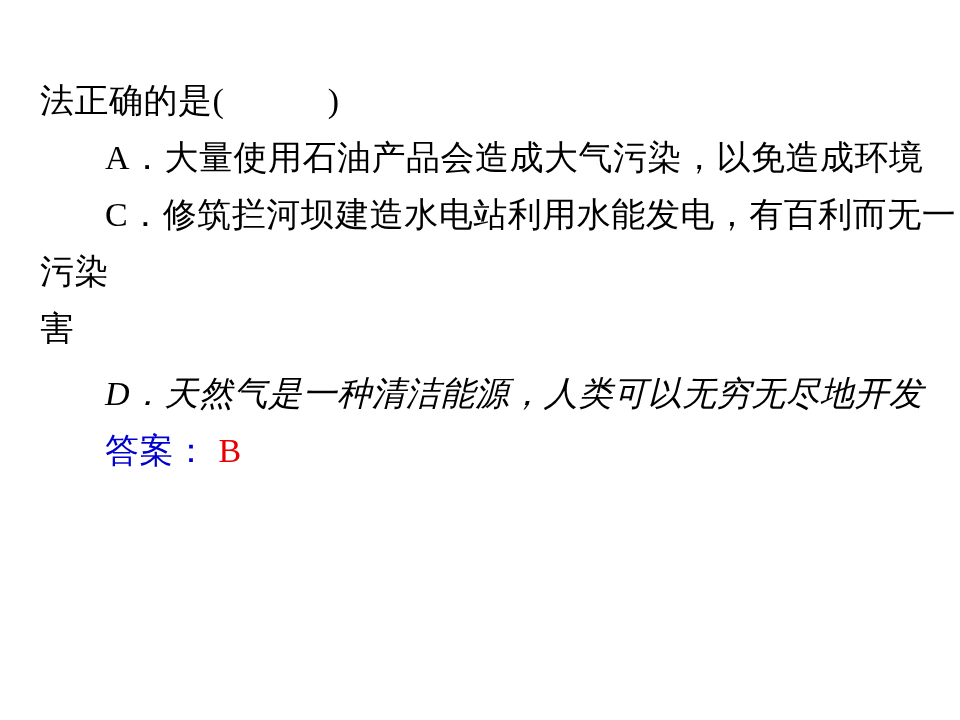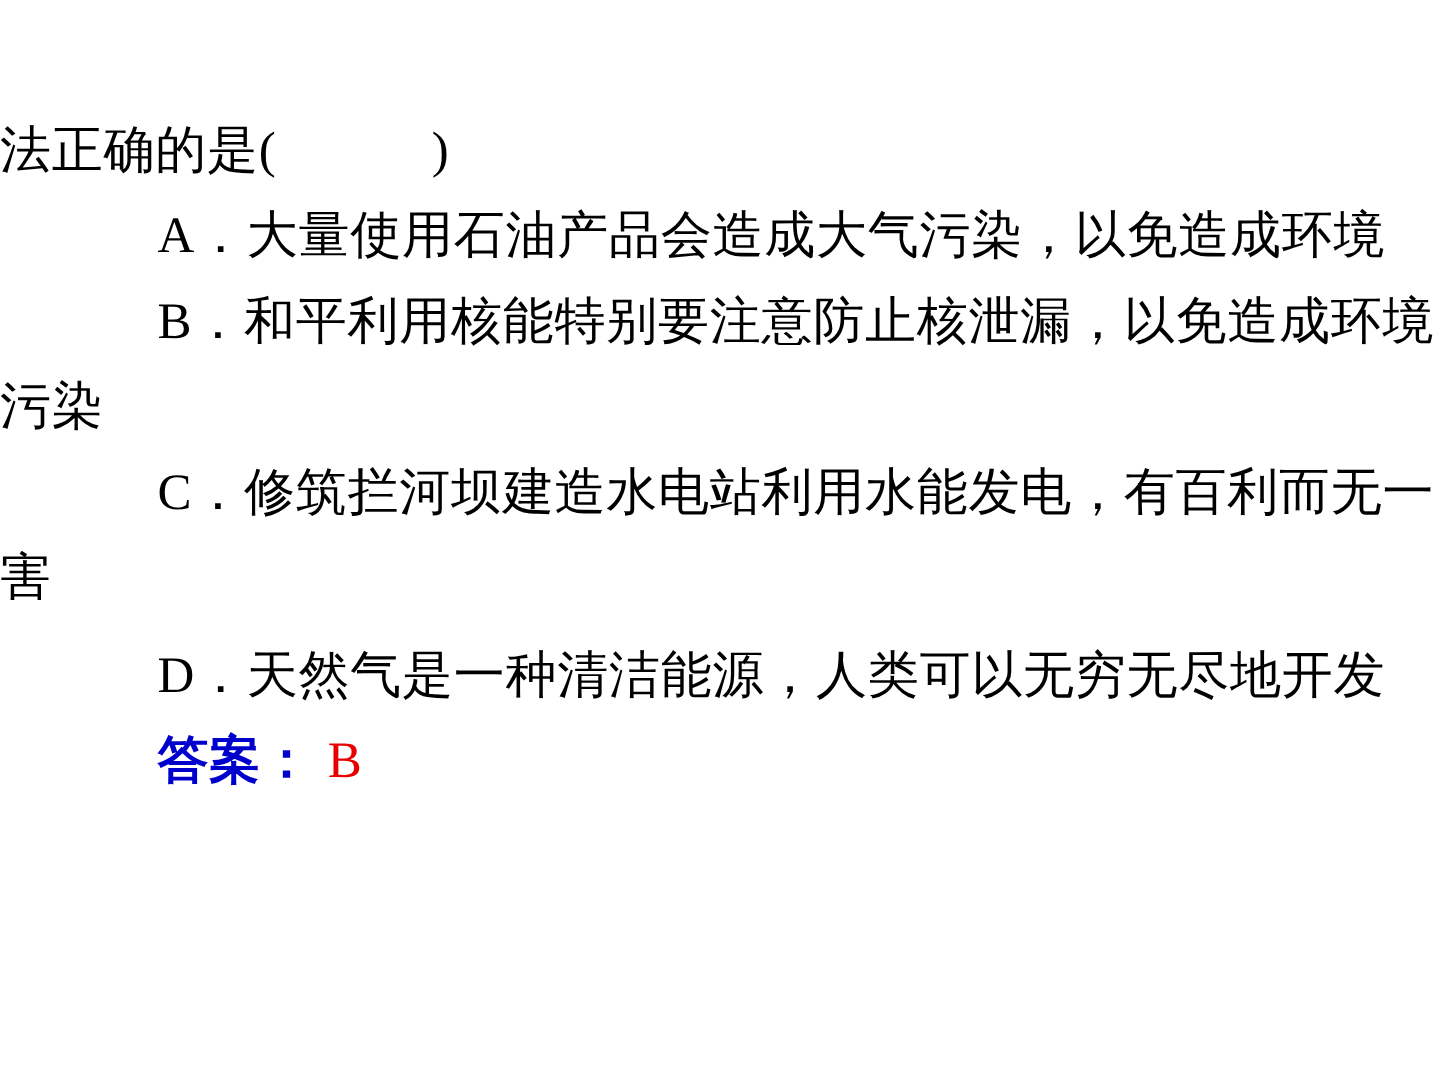--- a/index.html
+++ b/index.html
@@ -18,57 +18,58 @@
   }
   .text-block {
     position: absolute;
     top: 72px;
     left: 0;
     width: 960px;
   }
   .line {
     font-size: 34px;
     line-height: 57px;
+    padding-left: 40px;
     white-space: nowrap;
     letter-spacing: 0.5px;
   }
   .line.indent {
     padding-left: 105px;
   }
   .line.gap-before {
     margin-top: 8px;
+    font-style: italic;
   }
   .tag-bold {
     font-family: "Liberation Sans", "DejaVu Sans", sans-serif;
     font-weight: 700;
   }
   .answer-label {
     color: var(--answer_label, #0000cc);
-    font-weight: 700;
+    font-weight: 400;
   }
   .answer-value {
     color: var(--answer_value, #e80000);
     padding-left: 10px;
   }
 </style>
 </head>
 <body>
 
 <div class="slide">
   <div class="text-block">
 
 
     <div class="line">法正确的是(　　　)</div>
 
     <div class="line indent">A．大量使用石油产品会造成大气污染，以免造成环境</div>
 
-    <div class="line indent">B．和平利用核能特别要注意防止核泄漏，以免造成环境</div>
+    <div class="line indent">C．修筑拦河坝建造水电站利用水能发电，有百利而无一</div>
+
     <div class="line">污染</div>
-
-    <div class="line indent">C．修筑拦河坝建造水电站利用水能发电，有百利而无一</div>
     <div class="line">害</div>
 
     <div class="line indent gap-before">D．天然气是一种清洁能源，人类可以无穷无尽地开发</div>
 
     <div class="line indent">
       <span class="answer-label">答案：</span><span class="answer-value">B</span>
     </div>
 
   </div>
 </div>

